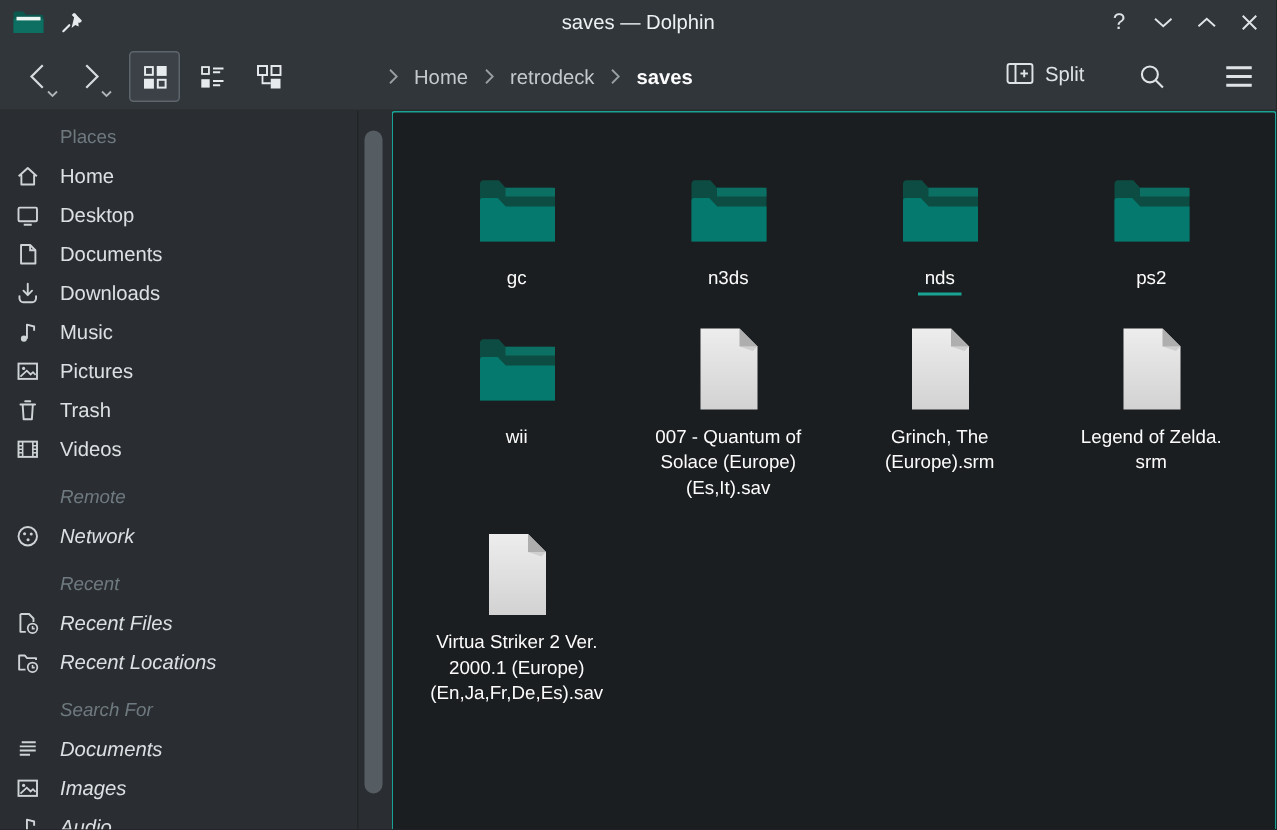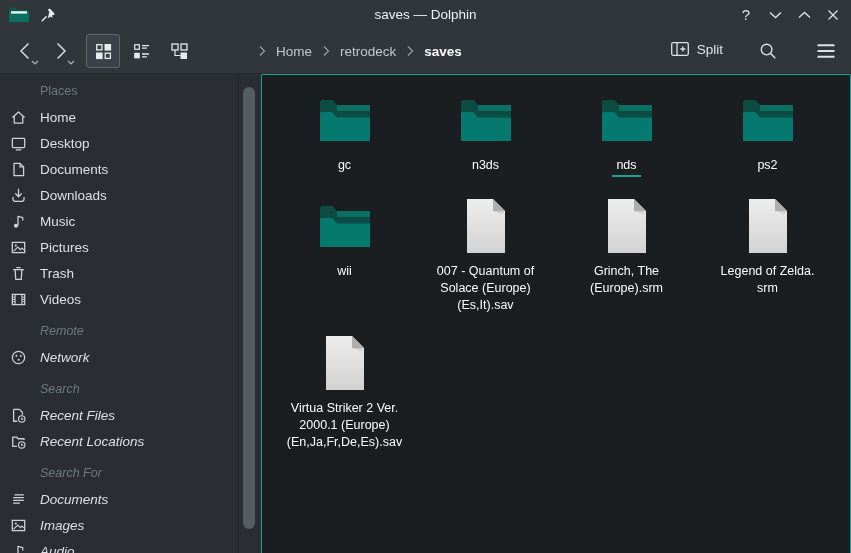--- a/index.html
+++ b/index.html
@@ -55,21 +55,21 @@
   .side-item svg { flex:0 0 auto; }
 
   .scroll-gutter { width:23px; flex:0 0 23px; background:#2a2e32;
     border-left:1px solid #212527; position:relative; }
   .scroll-thumb { position:absolute; left:4px; top:13px; width:12px; height:442px;
     border-radius:6px; background:#555d63; }
 
   
   .view { flex:1; background:#1b1e20; border:1px solid #1aa394; border-bottom:none;
     border-radius:2px 2px 0 0; overflow:hidden; }
-  .grid { display:grid; grid-template-columns:repeat(4,141px); padding:12px 0 0 12px; }
+  .grid { display:grid; grid-template-columns:repeat(4,141px); padding:12px 0 0 12px;margin-top:20px; }
   .grid-item { display:flex; flex-direction:column; align-items:center;
     padding:5px 4px 16px 4px; cursor:default; }
   .icon-box { height:56px; display:flex; align-items:center; justify-content:center; }
   .item-label { margin-top:9px; font-size:12.5px; line-height:17px; color:#fcfcfc;
     text-align:center; white-space:pre-line; max-width:133px; }
   .grid-item.hovered .item-label { border-bottom:2px solid #1aa394;
     padding:0 4px 1px 4px; }
 </style>
 </head>
 <body>
@@ -296,21 +296,21 @@
               <circle cx="8" cy="8" r="5.8" fill="none" stroke="#ced3d5" stroke-width="1.2"></circle>
               <circle cx="6" cy="6.4" r="0.95" fill="#ced3d5"></circle>
               <circle cx="10.2" cy="6.6" r="0.95" fill="#ced3d5"></circle>
               <circle cx="8.2" cy="10.2" r="0.95" fill="#ced3d5"></circle>
             </svg>
           <span>Network</span>
         </div>
       </div>
 
       <div class="side-section">
-        <div class="side-header">Search</div>
+        <div class="side-header">Recent</div>
         <div class="side-item">
           <svg width="17" height="17" viewBox="0 0 16 16">
               <path d="M3.4 2.2 H8.8 L11.6 5 V7.2 M3.4 2.2 V13.4 H6.8" fill="none" stroke="#ced3d5" stroke-width="1.2" stroke-linejoin="round"></path>
               <circle cx="11" cy="11.2" r="3" fill="none" stroke="#ced3d5" stroke-width="1.1"></circle>
               <path d="M11 9.8 V11.4 H12.4" fill="none" stroke="#ced3d5" stroke-width="1"></path>
             </svg>
           <span>Recent Files</span>
         </div>
         <div class="side-item">
           <svg width="17" height="17" viewBox="0 0 16 16">

